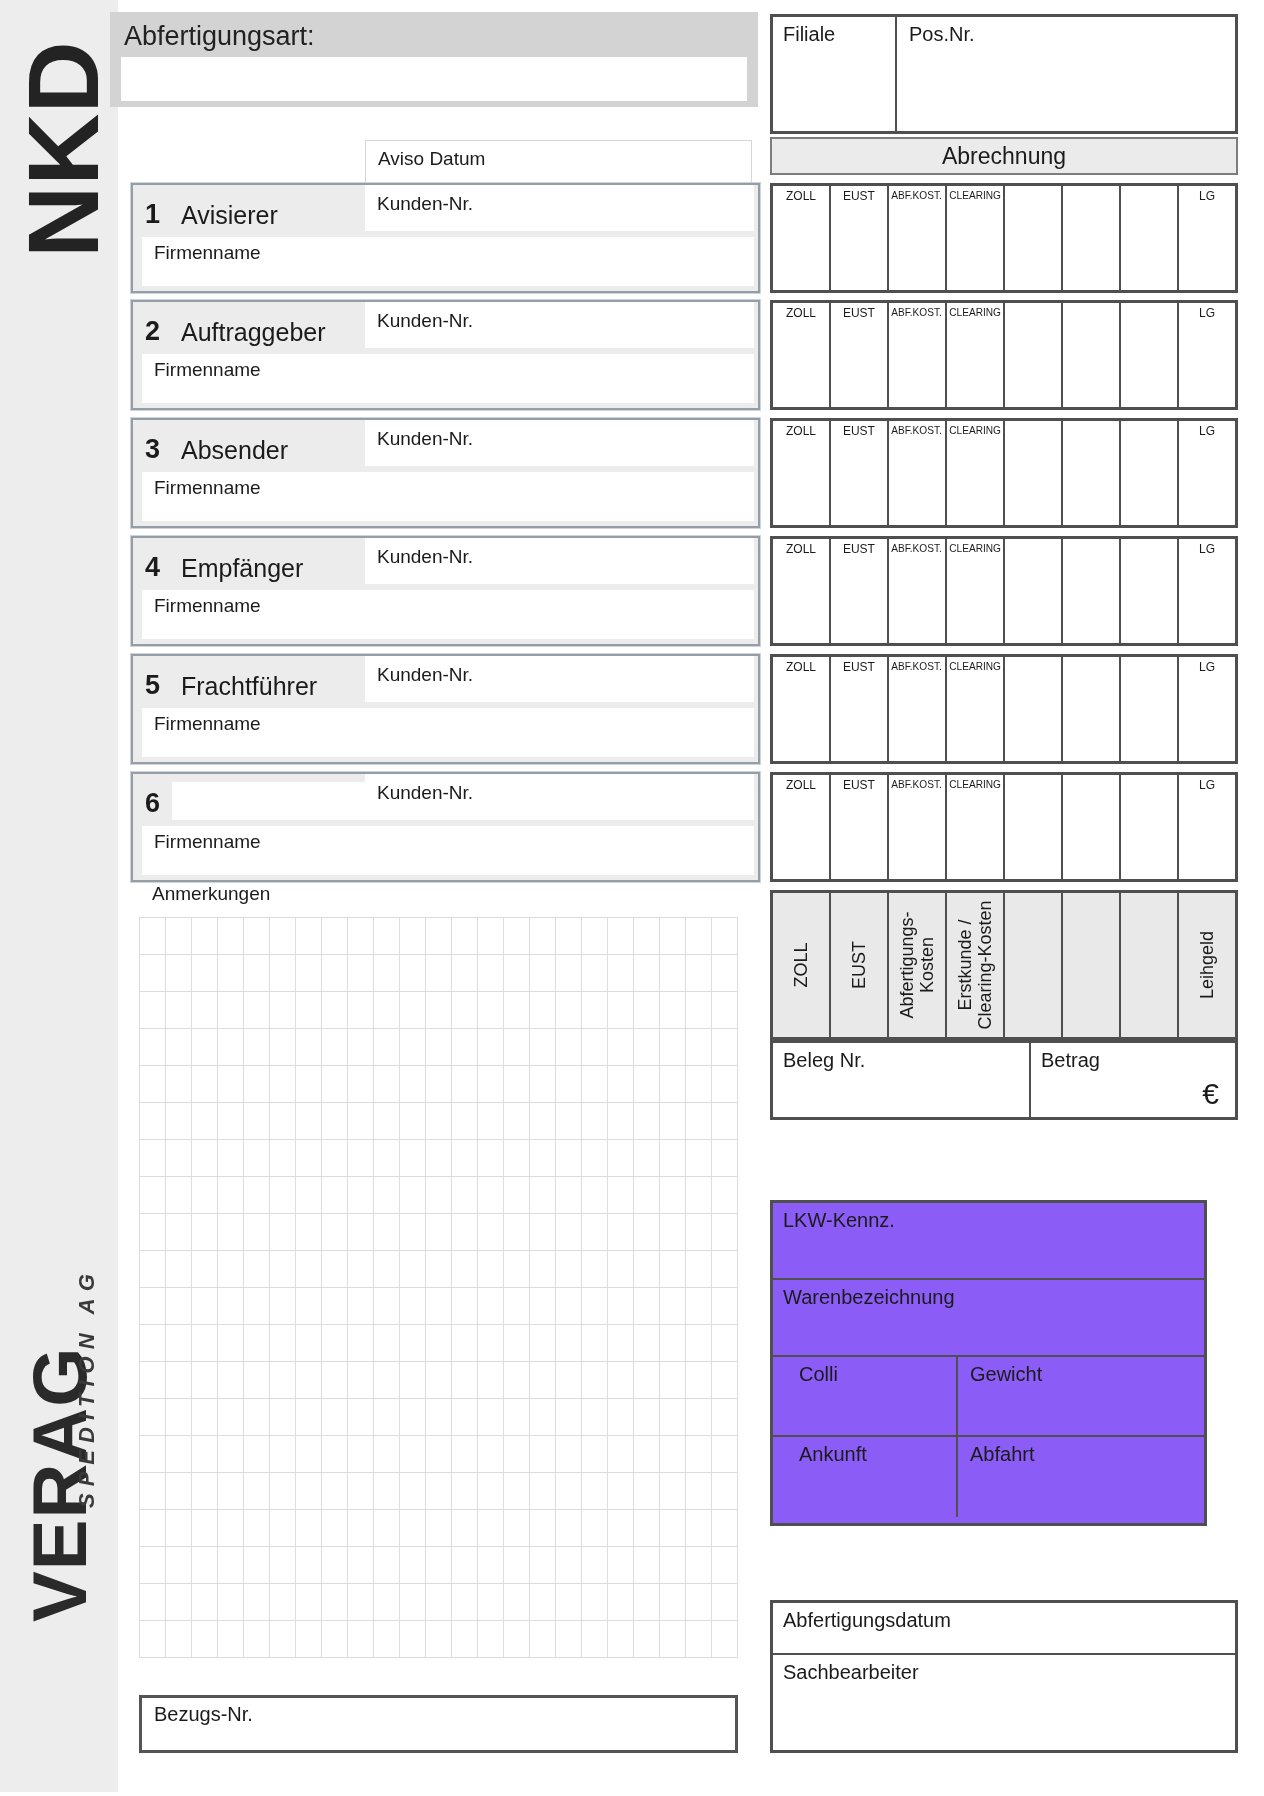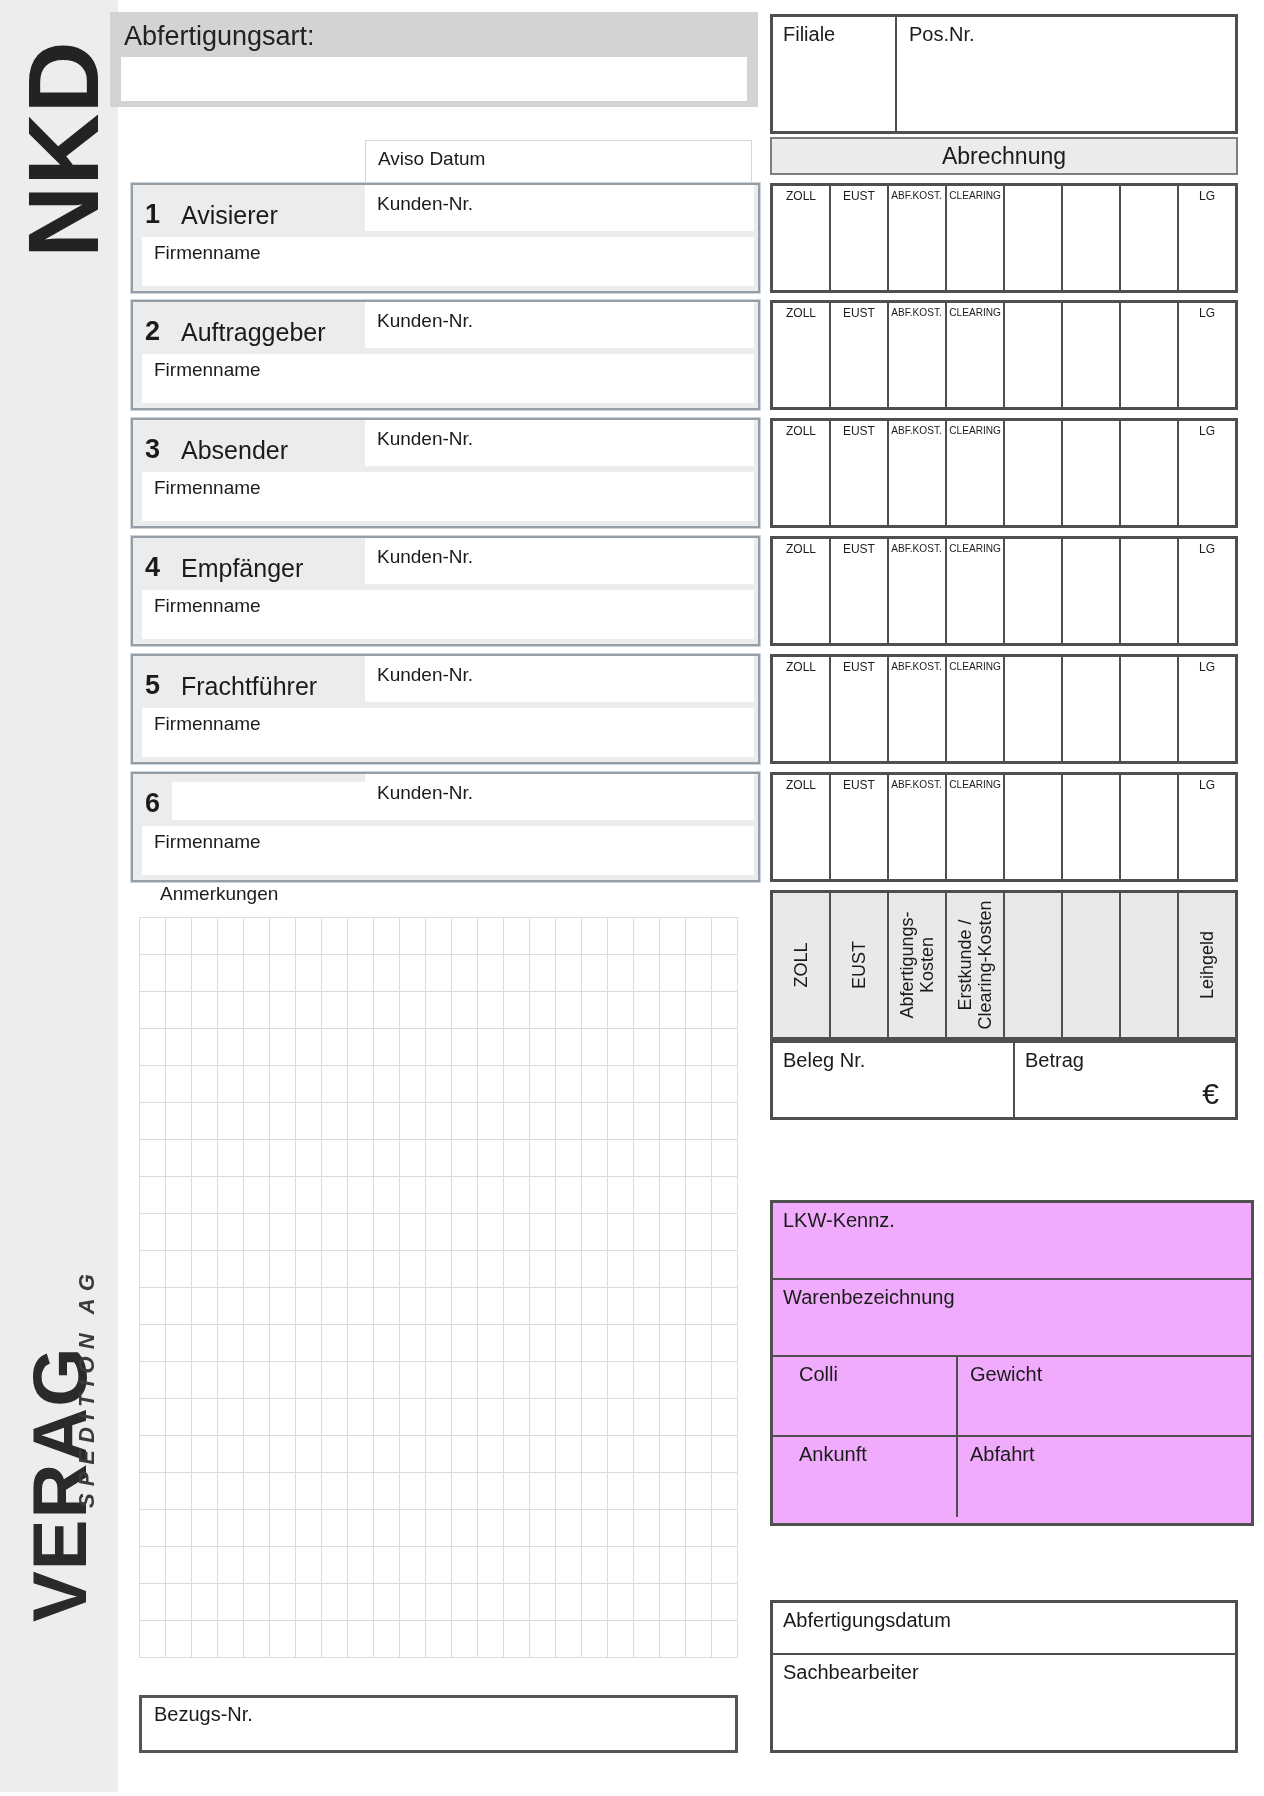--- a/index.html
+++ b/index.html
@@ -46,33 +46,33 @@
   
   .tfoot{position:absolute;left:770px;top:890px;width:468px;height:150px;border:3px solid #4f4f4f;
          box-sizing:border-box;display:flex;background:#e9e9e9;}
   .fcell{flex:1;border-right:2px solid #4f4f4f;position:relative;background:#e9e9e9;}
   .fcell:last-child{border-right:none;}
   .vlabel{position:absolute;left:50%;top:50%;width:142px;transform:translate(-50%,-50%) rotate(-90deg);
           text-align:center;font-size:18px;line-height:20px;color:#1b1b1b;}
 
   
   .beleg{left:770px;top:1040px;width:468px;height:80px;border:3px solid #4f4f4f;background:#fff;display:flex;}
-  .beleg .b1{width:230px;border-right:2px solid #4f4f4f;padding:6px 0 0 10px;}
+  .beleg .b1{width:230px;border-right:2px solid #4f4f4f;padding:6px 16px 0 10px;}
   .beleg .b2{flex:1;position:relative;padding:6px 0 0 10px;}
   .euro{position:absolute;right:16px;bottom:6px;font-size:30px;}
 
   
-  .anm-label{position:absolute;left:152px;top:883px;font-size:19px;margin-left:8px;}
+  .anm-label{position:absolute;left:152px;top:883px;font-size:19px;}
   .grid{position:absolute;left:139px;top:917px;width:599px;height:741px;
         background-image:linear-gradient(to right,#dcdcdc 1px,transparent 1px),
                          linear-gradient(to bottom,#dcdcdc 1px,transparent 1px);
         background-size:26px 37px;border-right:1px solid #dcdcdc;border-bottom:1px solid #dcdcdc;box-sizing:border-box;}
 
   
-  .ship{left:770px;top:1200px;width:484px;height:326px;border:3px solid #4f4f4f;background:#f0abfc;}
+  .ship{left:770px;top:1200px;width:437px;height:326px;border:3px solid #4f4f4f;background:#8b5cf6;}
   .ship .row{box-sizing:border-box;border-bottom:2px solid #4f4f4f;position:relative;}
   .ship .row:last-child{border-bottom:none;}
   .ship .pad{position:absolute;left:10px;top:6px;}
   .split{display:flex;height:100%;}
   .split .s1{width:185px;border-right:2px solid #4f4f4f;padding:6px 0 0 26px;box-sizing:border-box;}
   .split .s2{flex:1;padding:6px 0 0 12px;}
 
   
   .proc{left:770px;top:1600px;width:468px;height:153px;border:3px solid #4f4f4f;background:#fff;}
   .proc .r1{height:52px;border-bottom:2px solid #4f4f4f;padding:6px 8px 0 10px;box-sizing:border-box;}

